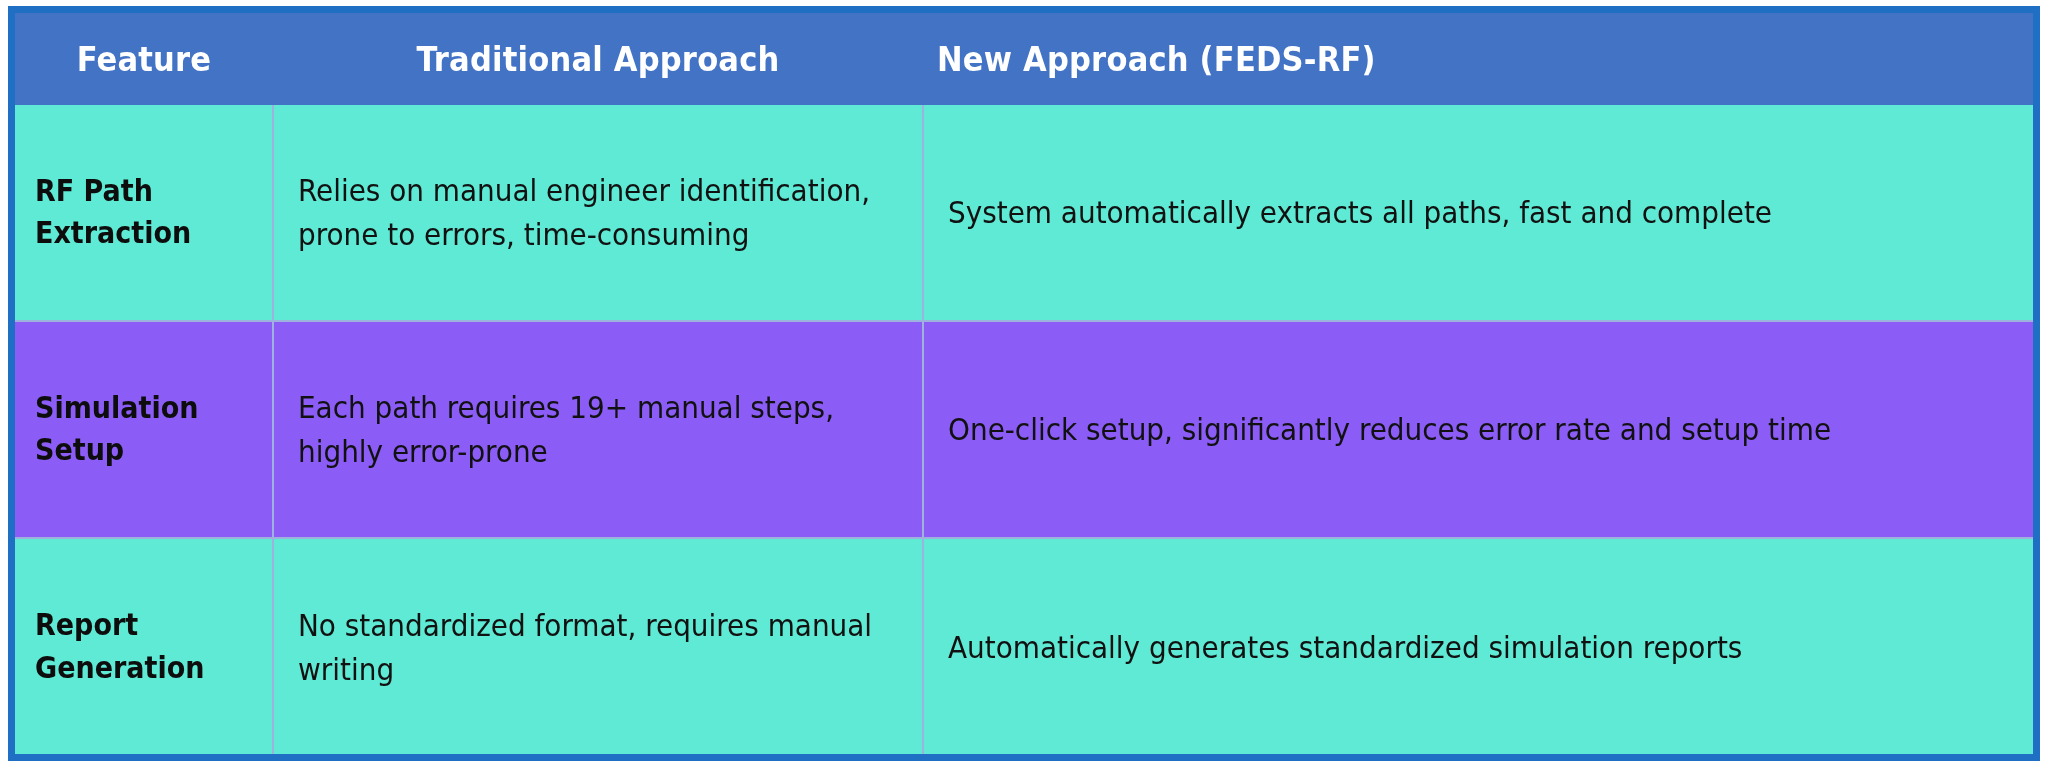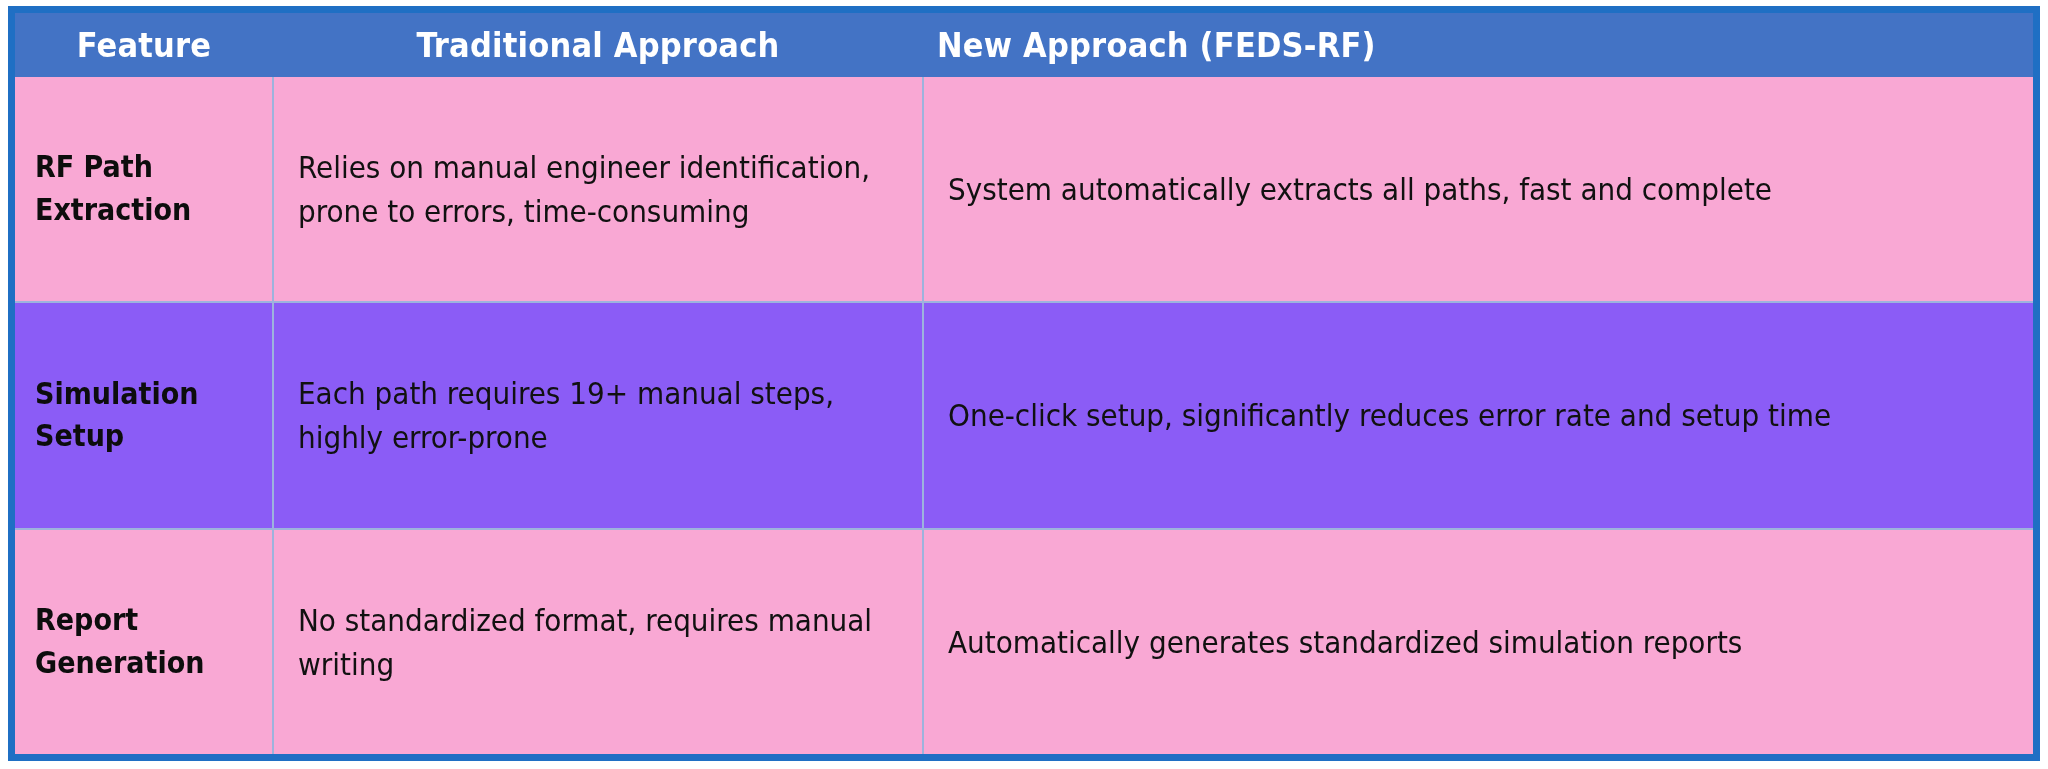--- a/index.html
+++ b/index.html
@@ -30,40 +30,40 @@
     height: 100%;
     border-collapse: collapse;
     table-layout: fixed;
   }
 
   col.c1 { width: 258px; }
   col.c2 { width: 650px; }
   col.c3 { width: 1110px; }
 
   thead tr.header-row {
-    height: 64px;
+    height: 92px;
     background: #4373C5;
   }
 
   thead th {
     color: #ffffff;
     font-weight: bold;
     font-size: 34px;
     letter-spacing: 0.2px;
     padding: 0 14px;
     border: none;
     vertical-align: middle;
     white-space: nowrap;
   }
   th.h-feature { text-align: center; }
   th.h-trad    { text-align: center; }
   th.h-new     { text-align: left; padding-right: 300px; }
 
   tbody tr { }
-  tbody tr.row-shade { background: #f9a8d4; }
+  tbody tr.row-shade { background: #5eead4; }
   tbody tr.row-plain { background: #8b5cf6; }
 
   tbody td {
     vertical-align: middle;
     font-size: 31px;
     line-height: 1.42;
     color: #111111;
     padding: 14px 22px 14px 24px;
     border-right: 2px solid #9DB3DD;
     border-bottom: 2px solid #9DB3DD;

